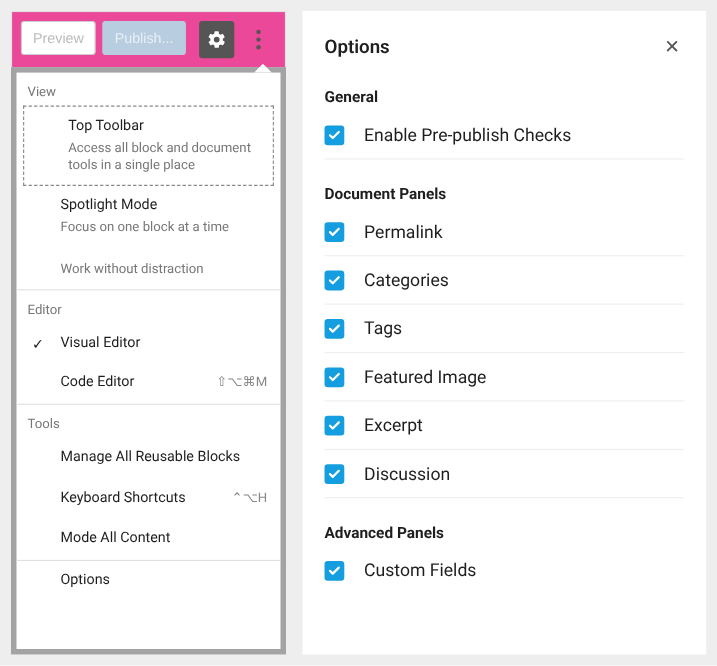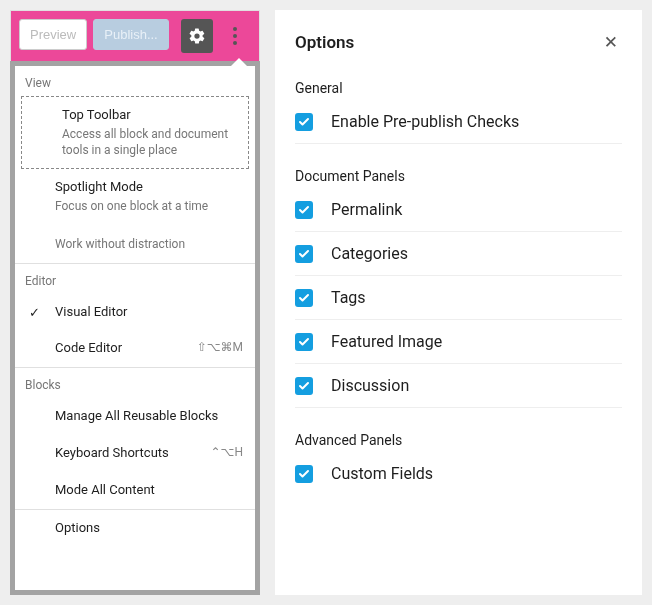--- a/index.html
+++ b/index.html
@@ -145,21 +145,21 @@
     font-weight: 600;
   }
   .close-x {
     font-size: 17px;
     color: #555;
     cursor: pointer;
     padding: 2px 4px;
   }
   .group-title {
     font-size: 14px;
-    font-weight: 400;
+    font-weight: 700;
     margin-bottom: 4px;
     margin-top: 24px;
   }
   .group-title:first-of-type { margin-top: 0; }
   .opt-row {
     display: flex;
     align-items: center;
     gap: 18px;
     padding: 12px 0;
     border-bottom: 1px solid #eee;
@@ -227,21 +227,21 @@
     <div class="menu-item">
       <span class="check-mark">✓</span>
       <div class="menu-item-title">Visual Editor</div>
     </div>
     <div class="menu-item">
       <div class="menu-item-title">Code Editor</div>
       <span class="shortcut">⇧⌥⌘M</span>
     </div>
     <div class="divider"></div>
 
-    <div class="section-label">Blocks</div>
+    <div class="section-label">Tools</div>
     <div class="menu-item">
       <div class="menu-item-title">Manage All Reusable Blocks</div>
     </div>
     <div class="menu-item">
       <div class="menu-item-title">Keyboard Shortcuts</div>
       <span class="shortcut">⌃⌥H</span>
     </div>
     <div class="menu-item">
       <div class="menu-item-title">Mode All Content</div>
     </div>
@@ -301,20 +301,28 @@
           </svg>
         </div>
         <div class="opt-label">Featured Image</div>
       </div>
       <div class="opt-row">
         <div class="chk checked">
           <svg width="12" height="12" viewBox="0 0 24 24" fill="none" stroke="#fff" stroke-width="4" stroke-linecap="round" stroke-linejoin="round">
             <polyline points="20 6 9 17 4 12"></polyline>
           </svg>
         </div>
+        <div class="opt-label">Excerpt</div>
+      </div>
+      <div class="opt-row">
+        <div class="chk checked">
+          <svg width="12" height="12" viewBox="0 0 24 24" fill="none" stroke="#fff" stroke-width="4" stroke-linecap="round" stroke-linejoin="round">
+            <polyline points="20 6 9 17 4 12"></polyline>
+          </svg>
+        </div>
         <div class="opt-label">Discussion</div>
       </div>
       <div class="group-title">Advanced Panels</div>
       <div class="opt-row">
         <div class="chk checked">
           <svg width="12" height="12" viewBox="0 0 24 24" fill="none" stroke="#fff" stroke-width="4" stroke-linecap="round" stroke-linejoin="round">
             <polyline points="20 6 9 17 4 12"></polyline>
           </svg>
         </div>
         <div class="opt-label">Custom Fields</div>

